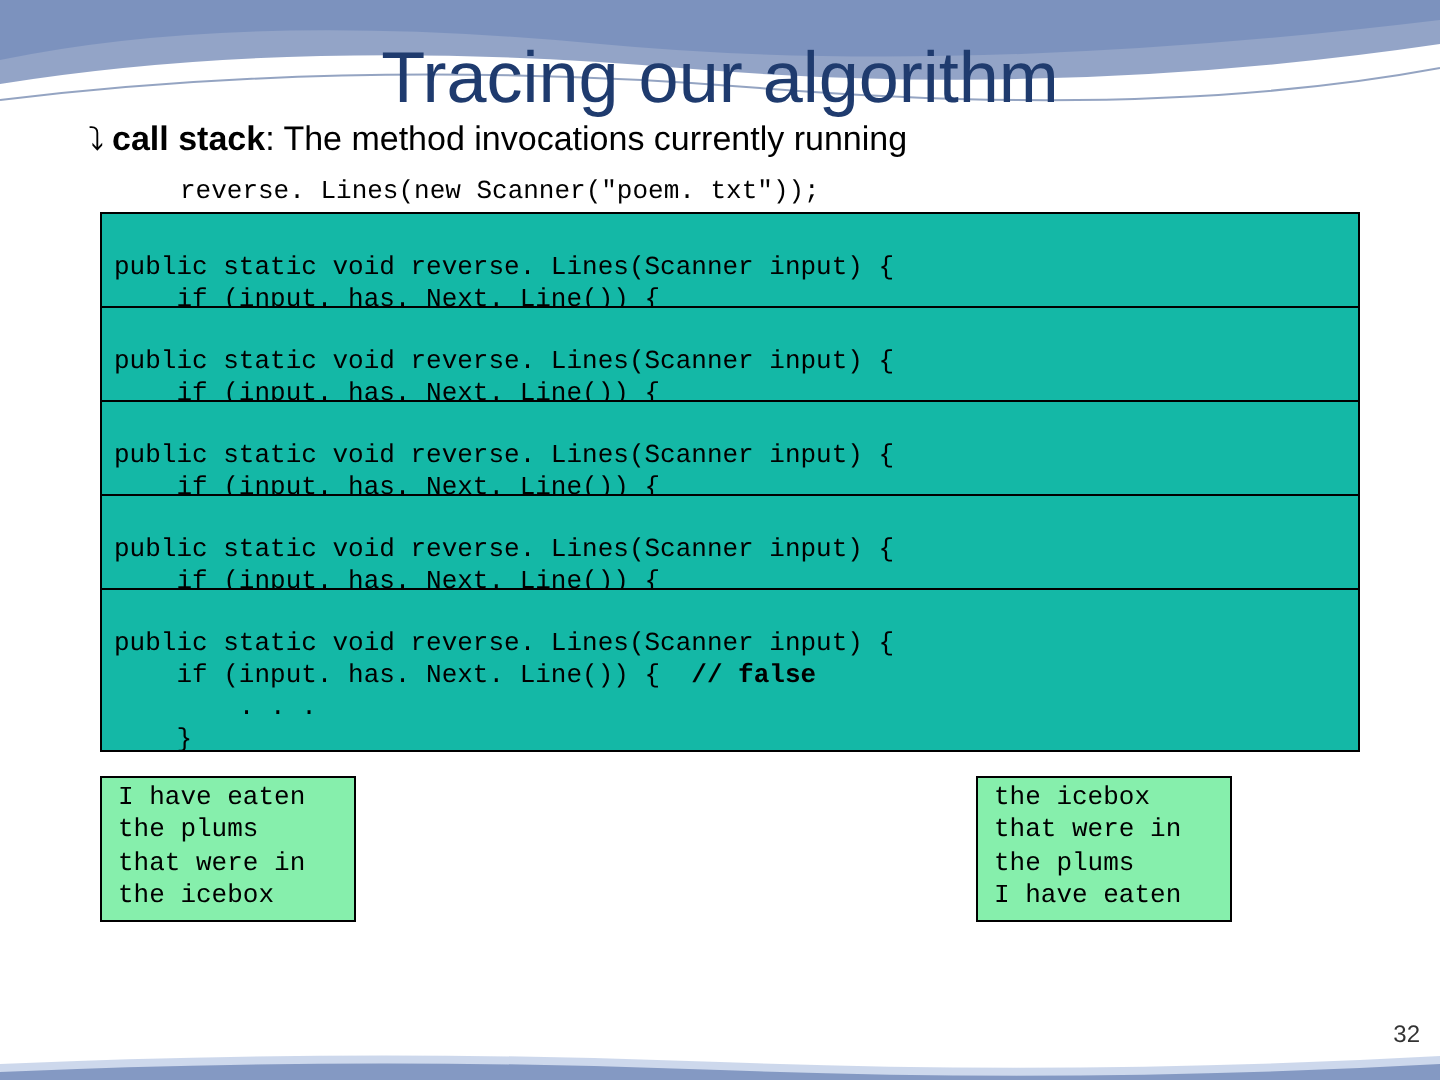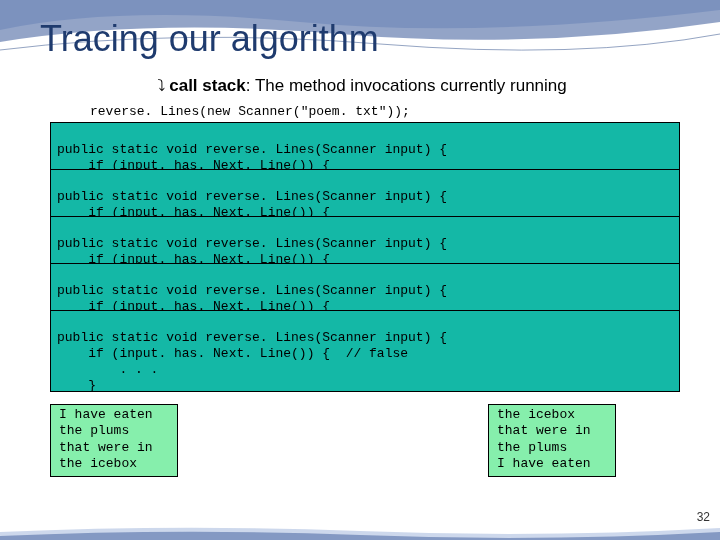--- a/index.html
+++ b/index.html
@@ -29,29 +29,28 @@
   .wave-bottom svg { width: 100%; height: 100%; }
   .content {
     position: relative;
     z-index: 1;
     padding: 18px 40px 0 40px;
   }
   h1 {
     font-weight: 400;
     font-size: 36px;
     color: #1f3b6e;
-    margin-bottom: 16px;
-    text-align: left;
+    margin-bottom: 0;
+    text-align: center;
   }
   .subtitle {
     font-size: 17px;
     color: #000;
     margin-bottom: 8px;
     padding-left: 4px;
-    text-align: center;
   }
   .subtitle .bullet {
     font-family: Wingdings, serif;
     font-size: 16px;
     display: inline-block;
     margin-right: 4px;
   }
   .subtitle .term { font-weight: 700; }
   .stack-area {
     position: relative;
@@ -67,21 +66,21 @@
   }
   .frame {
     border: 1.5px solid #000;
     background: #14b8a6;
     padding: 2px 6px 4px 6px;
     margin-bottom: -2px;
     white-space: pre;
     overflow: hidden;
     position: relative;
   }
-  .frame .comment { font-weight: 400; margin-top: 24px; }
+  .frame .comment { font-weight: 700; margin-top: 24px; }
   .poem-box {
     border: 1.5px solid #000;
     background: #86efac;
     font-family: "Courier New", monospace;
     font-size: 13px;
     line-height: 1.25;
     white-space: pre;
     padding: 2px 8px 4px 8px;
     position: absolute;
   }

